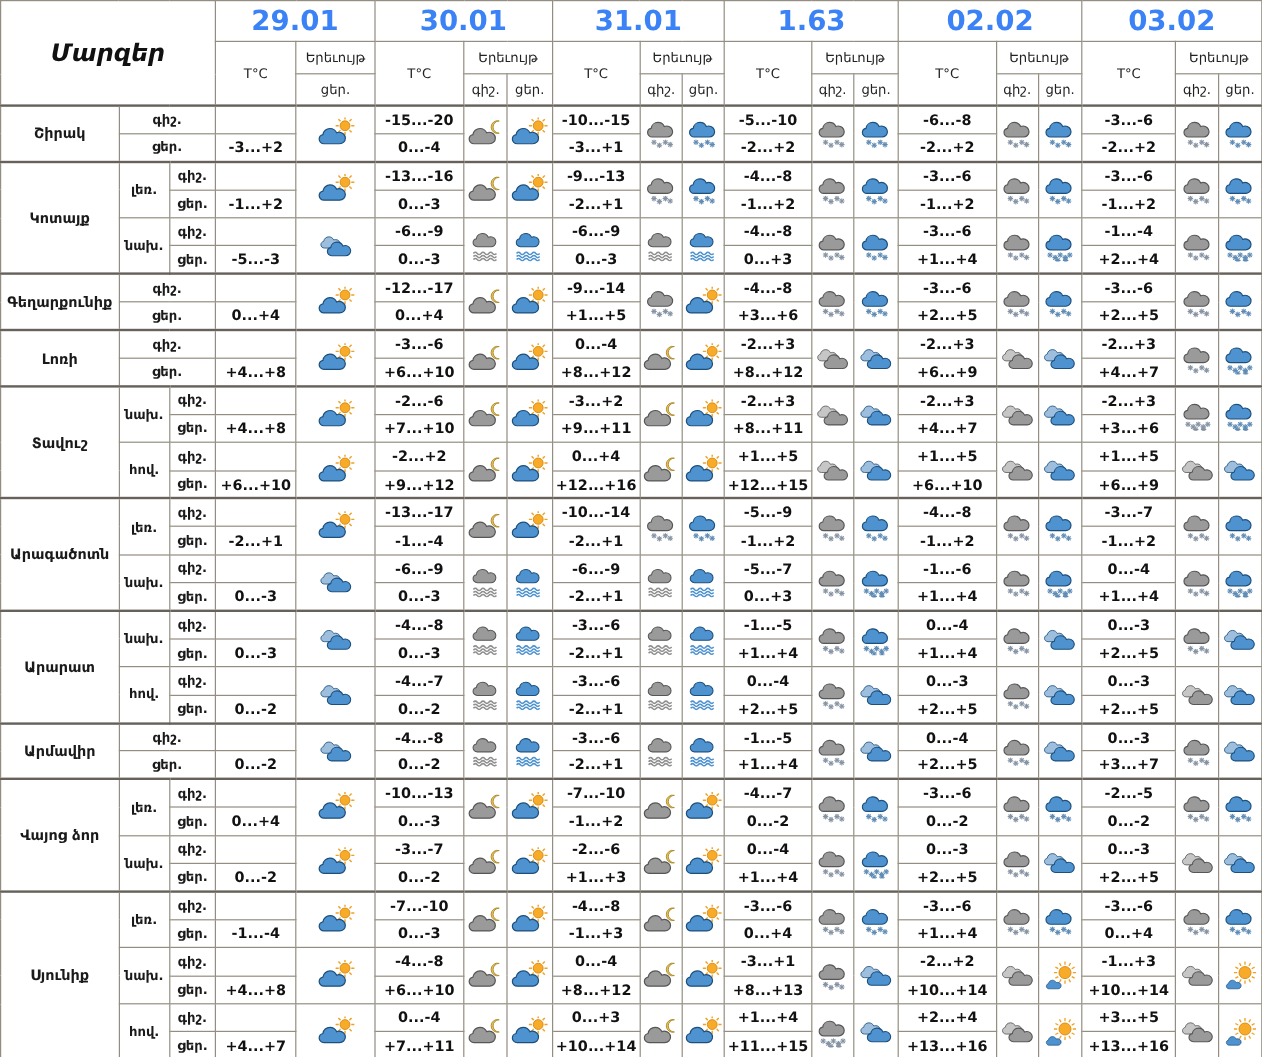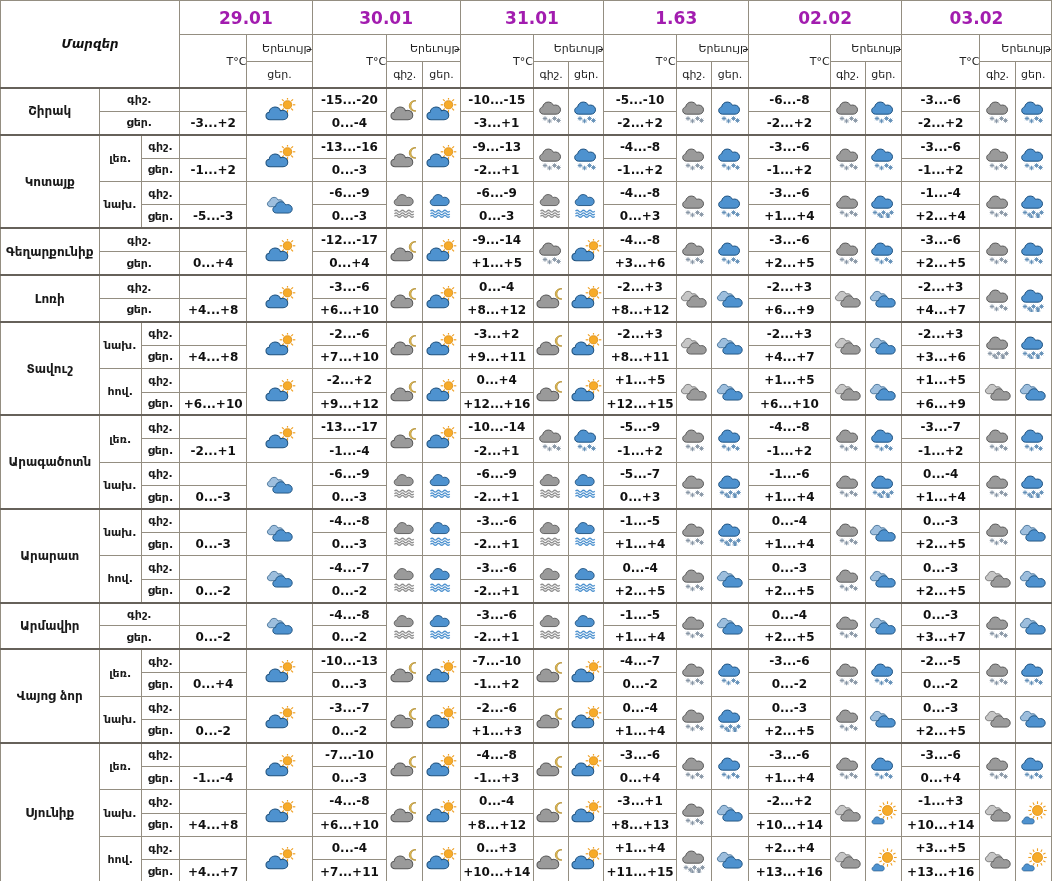--- a/index.html
+++ b/index.html
@@ -2,31 +2,31 @@
 <html><head>
 <meta charset="utf-8">
 <title>Forecast table</title>
 <style>
   html,body{margin:0;padding:0;background:#ffffff;}
   body{font-family:"DejaVu Sans",sans-serif;color:#1a1a1a;}
   #wrap{width:1052px;height:881px;overflow:hidden;background:#fff;}
   table{border-collapse:collapse;table-layout:fixed;width:1052px;height:881px;border:1px solid #66615a;}
   td,th{border:1px solid #948e81;padding:0;text-align:center;vertical-align:middle;overflow:hidden;background:#fff;}
   thead th{font-weight:normal;}
-  th.date{font-size:17px;font-weight:bold;color:#a21caf;}
+  th.date{font-size:23px;font-weight:bold;color:#3b82f6;}
   .hdr{font-size:11px;color:#222;}
-  .corner{font-size:12px;font-weight:bold;font-style:italic;color:#111;}
+  .corner{font-size:20px;font-weight:bold;font-style:italic;color:#111;}
   td.region{font-size:12px;font-weight:bold;}
   td.zone{font-size:11px;font-weight:bold;}
   td.dp{font-size:11px;font-weight:bold;}
   td.temp{font-size:12px;font-weight:bold;color:#111;}
   td.icon svg{display:block;margin:0 auto;}
   tr.region-first>td{border-top:2px solid #66615a;}
   thead tr:first-child th{height:33px;}
-  thead tr:nth-child(2) th{height:26px;text-align:right;}
+  thead tr:nth-child(2) th{height:26px;}
   thead tr:nth-child(3) th{height:25px;}
   tbody tr{height:23.4px;}
 </style>
 </head>
 <body>
 
 <div id="wrap">
   <table>
     <colgroup id="cols">
         <col style="width:98px">

